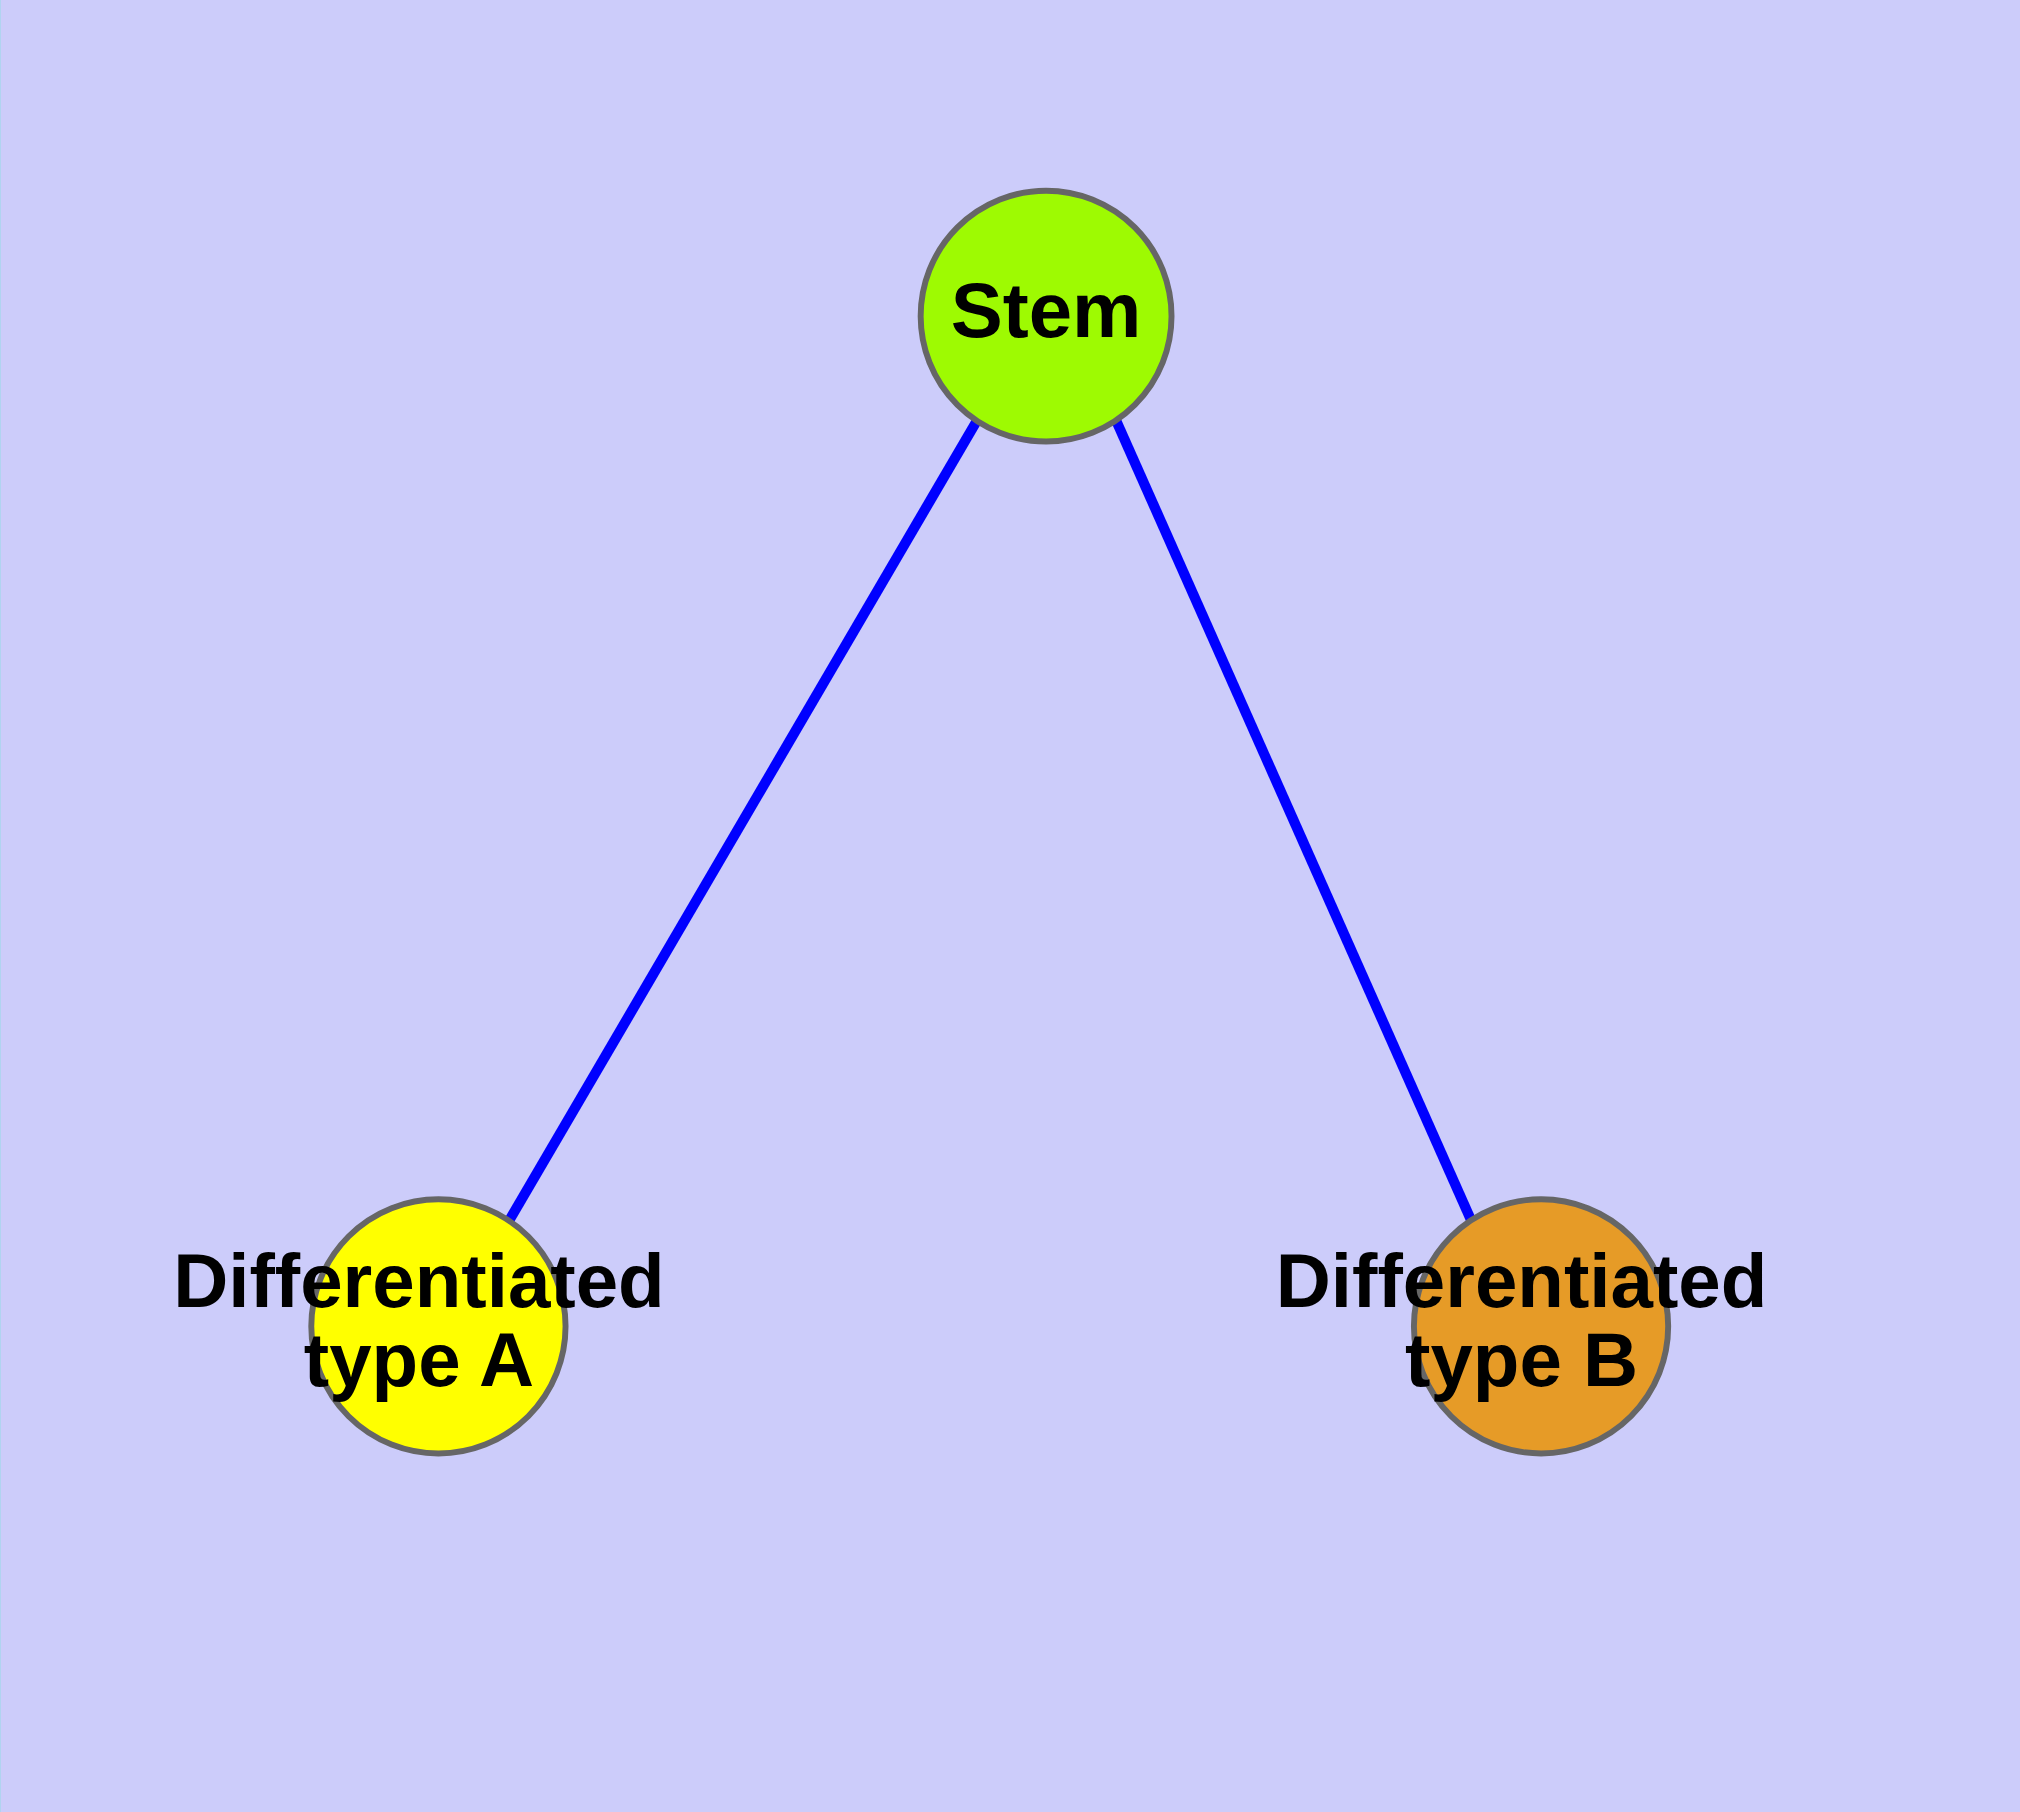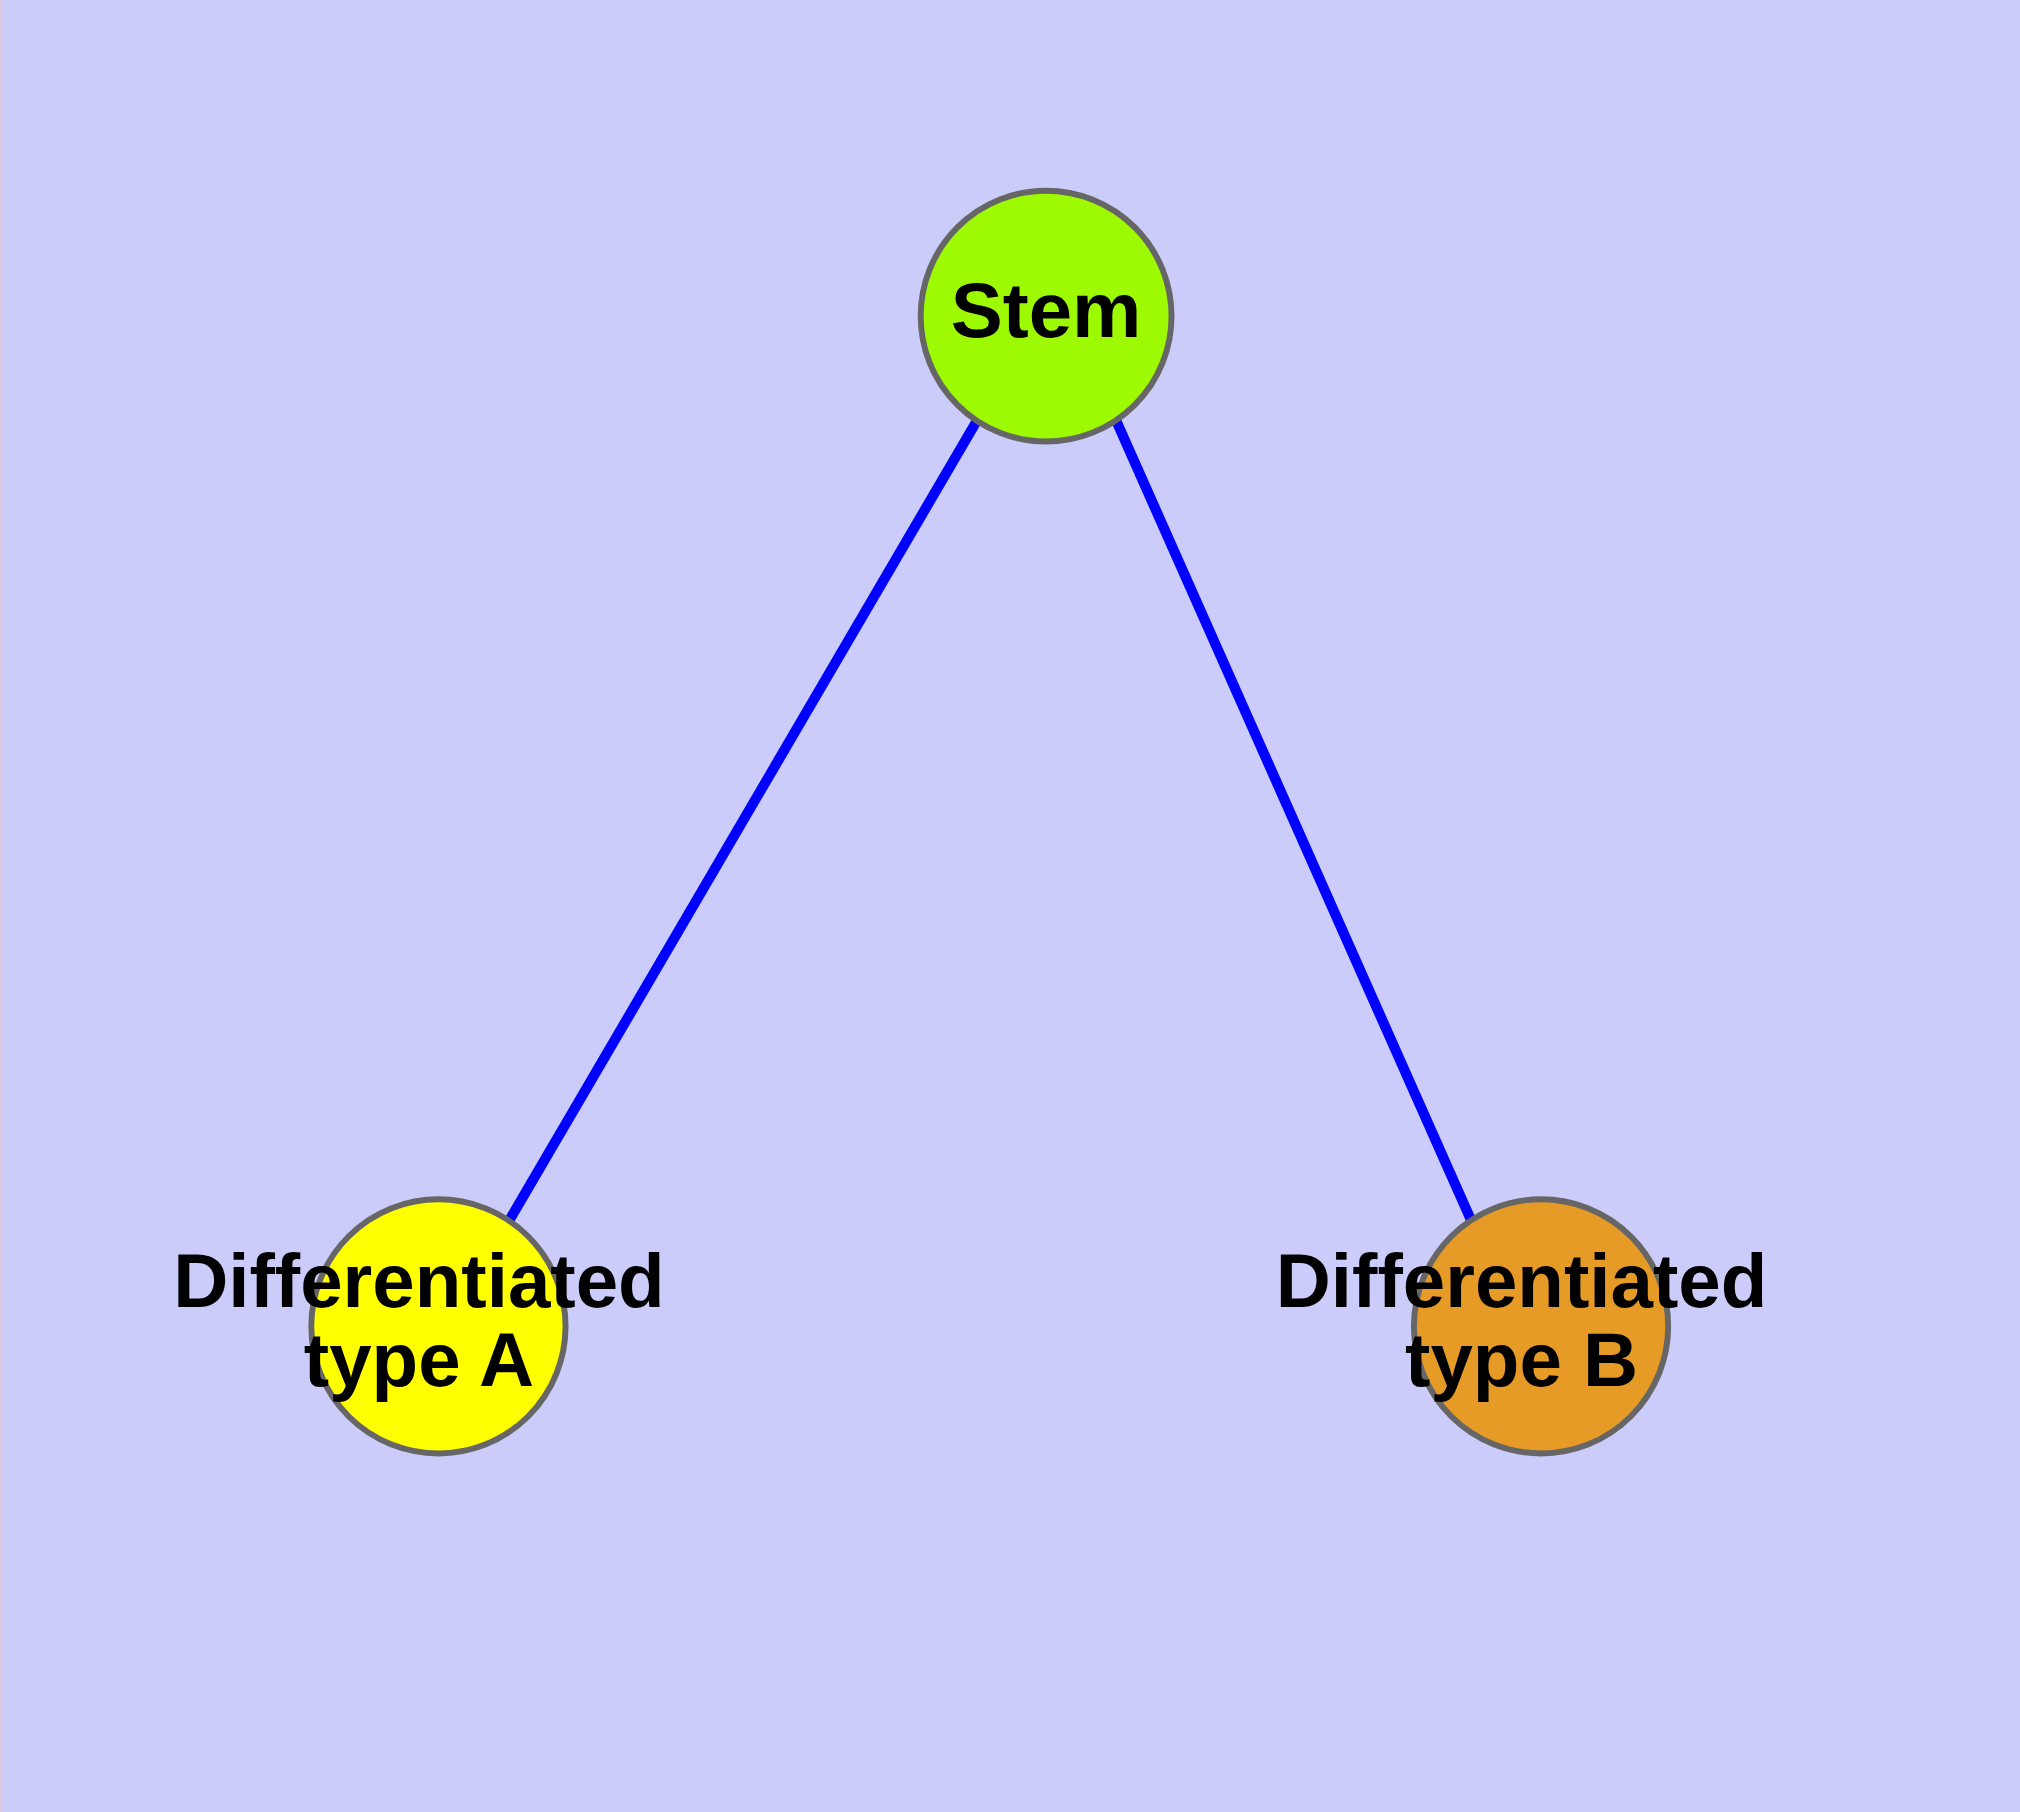--- a/index.html
+++ b/index.html
@@ -28,21 +28,21 @@
     fill: #000000;
     text-anchor: middle;
     dominant-baseline: middle;
     font-family: "Liberation Sans", "DejaVu Sans", sans-serif;
     paint-order: normal;
   }
 </style>
 </head>
 <body>
 
-<div id="canvas" style="width: 2021px; height: 1812px; background: #fdba74; text-decoration: underline;">
+<div id="canvas" style="width: 2021px; height: 1812px; background: #5eead4; text-decoration: underline;">
   <svg id="graph-svg" viewBox="0 0 2384 2138" xmlns="http://www.w3.org/2000/svg" style="width: 2021px; height: 1812px;">
 
     <rect id="bg-rect" x="0" y="0" width="2384" height="2138" fill="#ccccfa"></rect>
 
     <g id="edges-layer">
         <line x1="1152" y1="497" x2="600" y2="1441" stroke="#0000ff" stroke-width="12" stroke-linecap="butt"></line>
         <line x1="1317" y1="497" x2="1736" y2="1441" stroke="#0000ff" stroke-width="12" stroke-linecap="butt"></line>
       </g>
     <g id="nodes-layer">
         <circle cx="1234" cy="373" r="148" fill="#9efa02" stroke="#666666" stroke-width="7"></circle>

